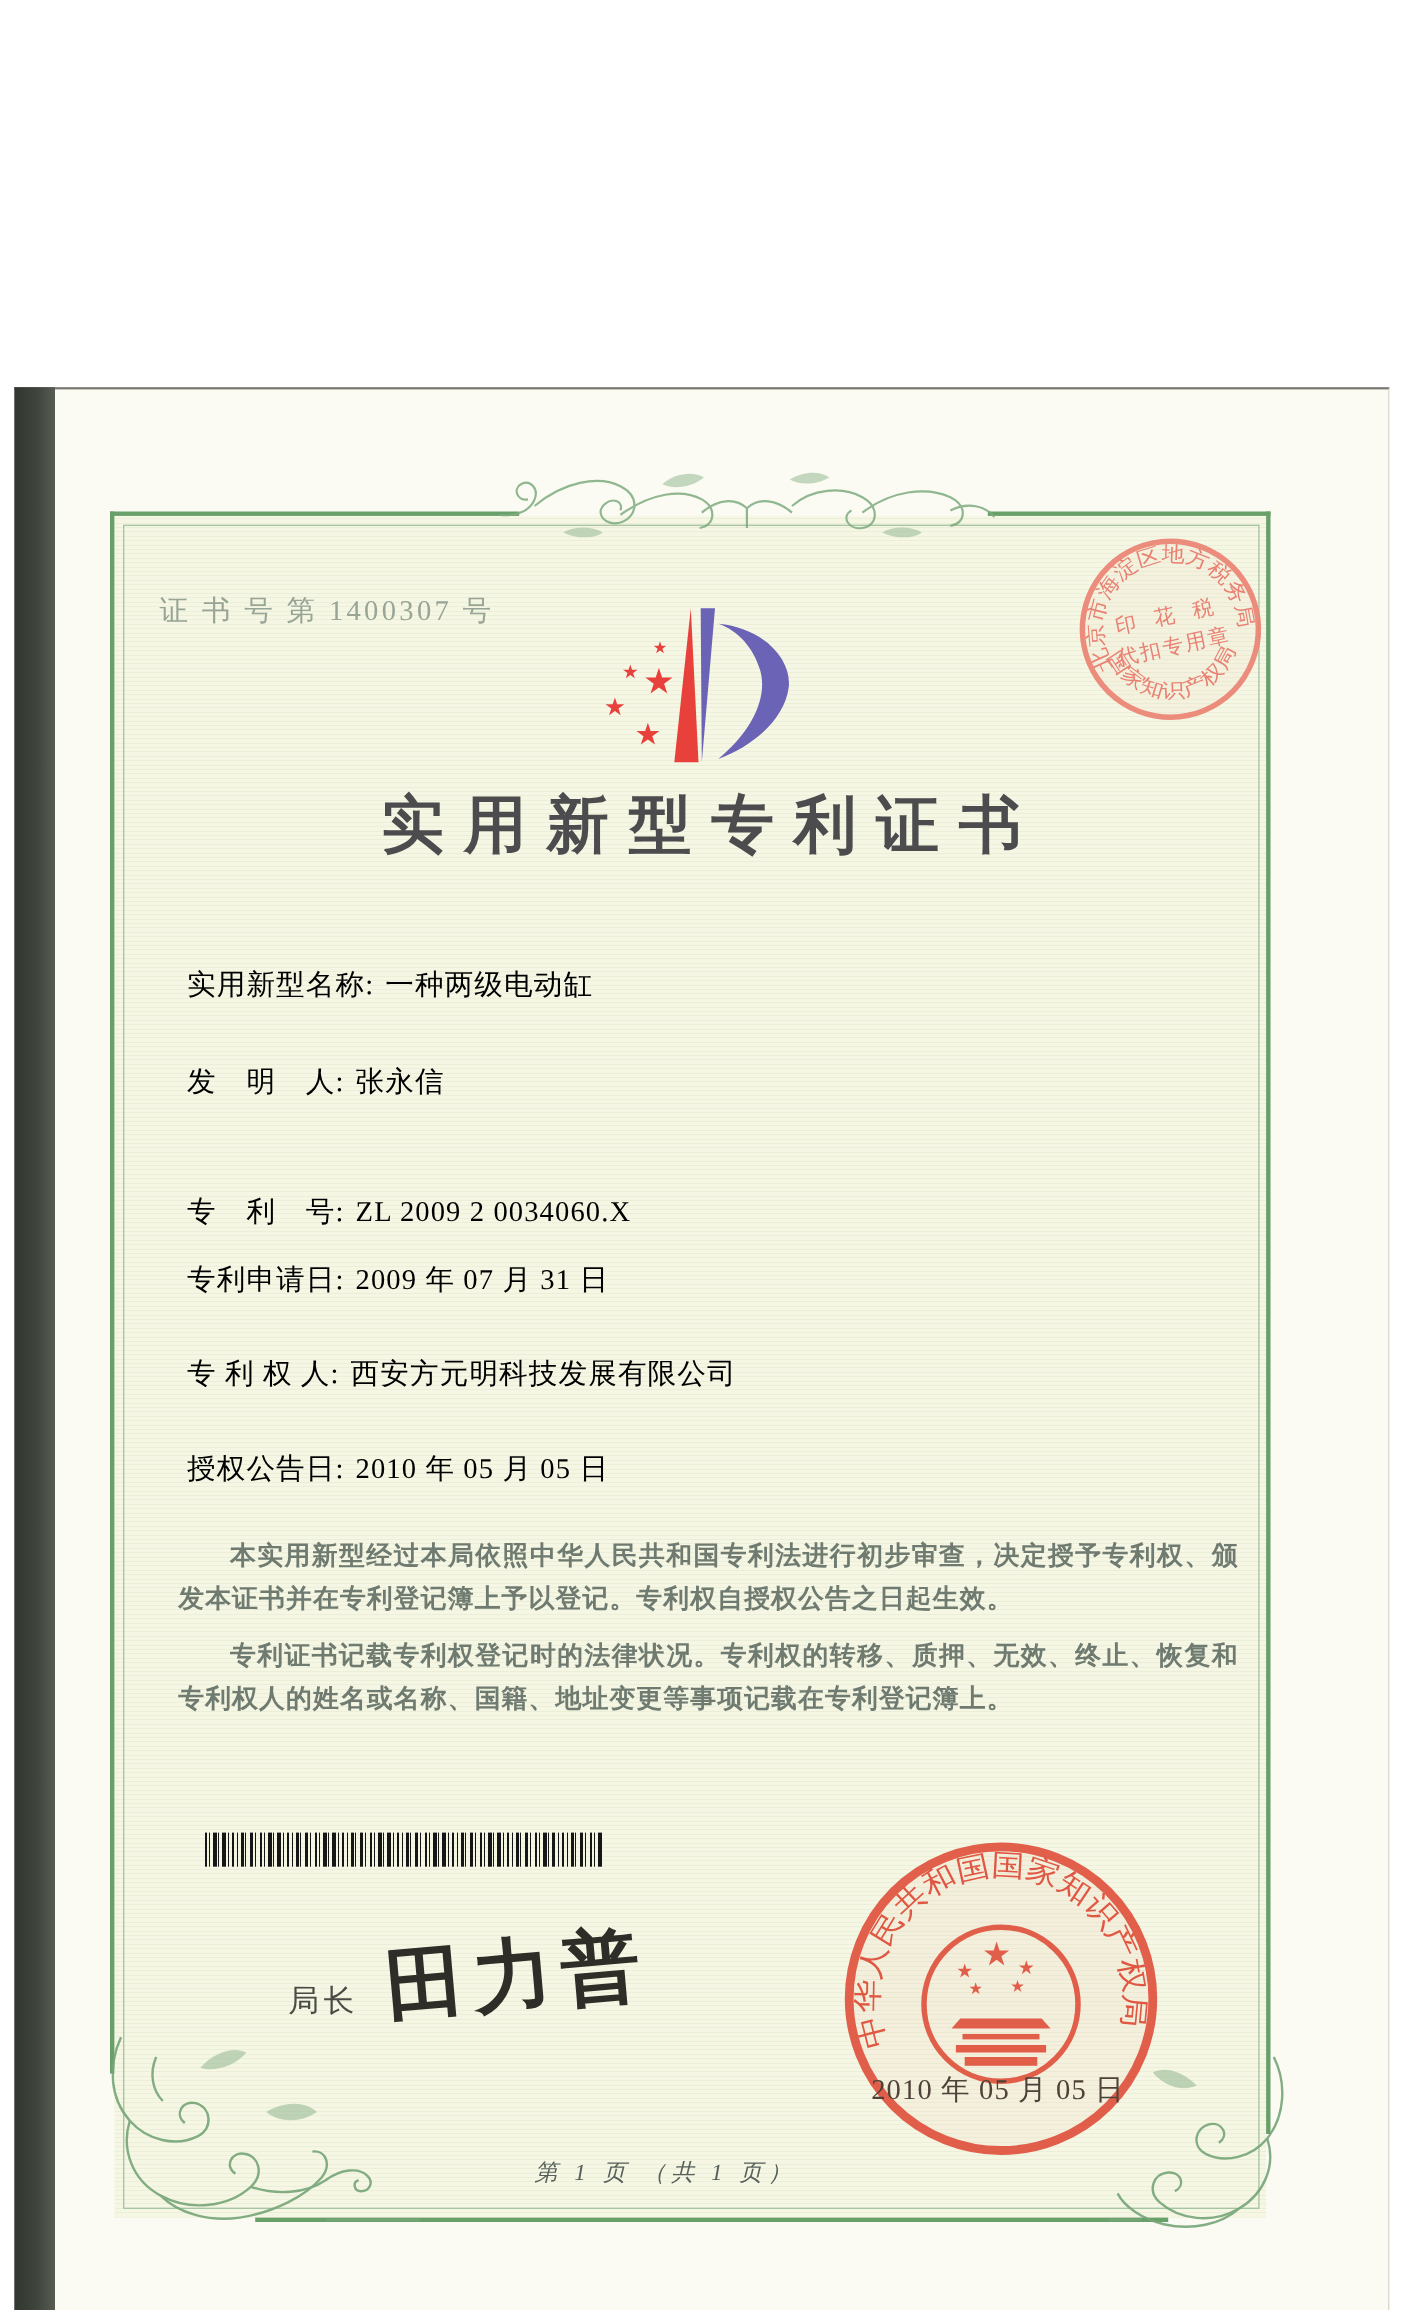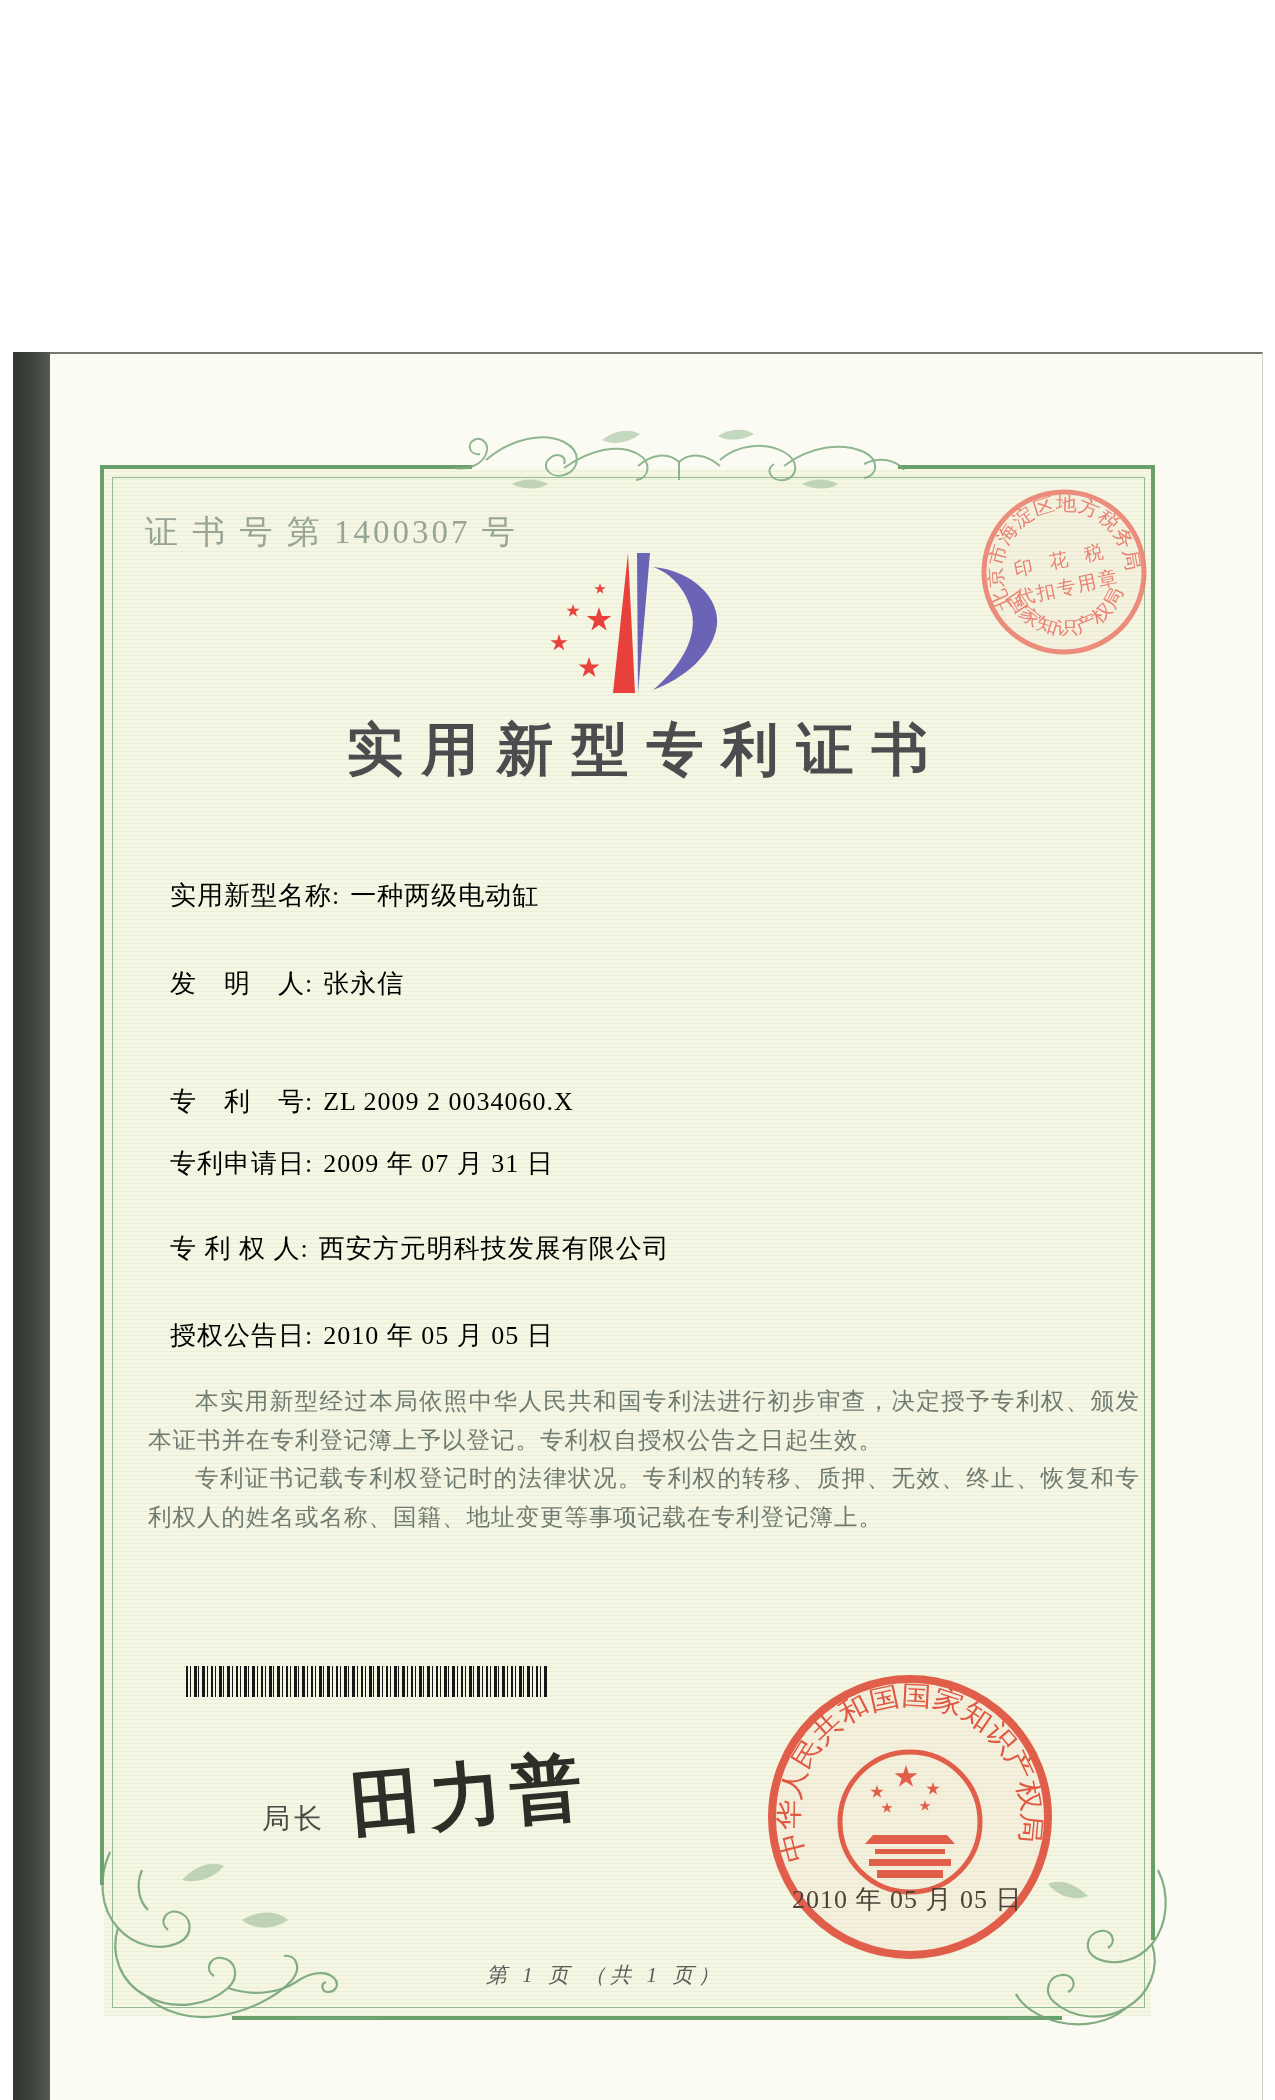--- a/index.html
+++ b/index.html
@@ -26,36 +26,36 @@
     background:#f5f6e4;
     background-image:repeating-linear-gradient(0deg, rgba(205,214,170,0.22) 0 1px, transparent 1px 4px);
   }
   .bline { position:absolute; background:#69a06a; }
   .frame-inner {
     position:absolute; left:112px; top:477px; width:1031px; height:1529px;
     border:1.5px solid #94b995;
   }
   
   .certno {
-    position:absolute; left:145px; top:510px; font-size:33px; color:#97a496;
+    position:absolute; left:145px; top:538px; font-size:26px; color:#97a496;
     letter-spacing:3px; white-space:nowrap;
   }
   .title {
     position:absolute; left:100px; top:712px; width:1075px; text-align:center;
     font-size:57px; font-weight:600; color:#4c4c4e; letter-spacing:18px; text-indent:18px;
     white-space:nowrap;
   }
   .field { position:absolute; left:170px; font-size:26px; color:#000000; letter-spacing:1px; white-space:nowrap; }
   .field .val { margin-left:10px; }
   .body-text {
     position:absolute; left:148px; top:1382px; width:992px;
     font-size:23.5px; line-height:38.5px; color:#6f7b70; text-align:justify;
     letter-spacing:1px;
   }
-  .body-text p { margin:0; text-indent:2em; }
+  .body-text p { margin:14px; text-indent:2em;font-weight:bold; }
   .barcode {
     position:absolute; left:186px; top:1666px; width:362px; height:31px;
     background-image:repeating-linear-gradient(90deg,
       #161616 0 2px, transparent 2px 4px,
       #161616 4px 5px, transparent 5px 8px,
       #161616 8px 11px, transparent 11px 12px,
       #161616 12px 13px, transparent 13px 16px,
       #161616 16px 19px, transparent 19px 21px,
       #161616 21px 22px, transparent 22px 25px);
   }

